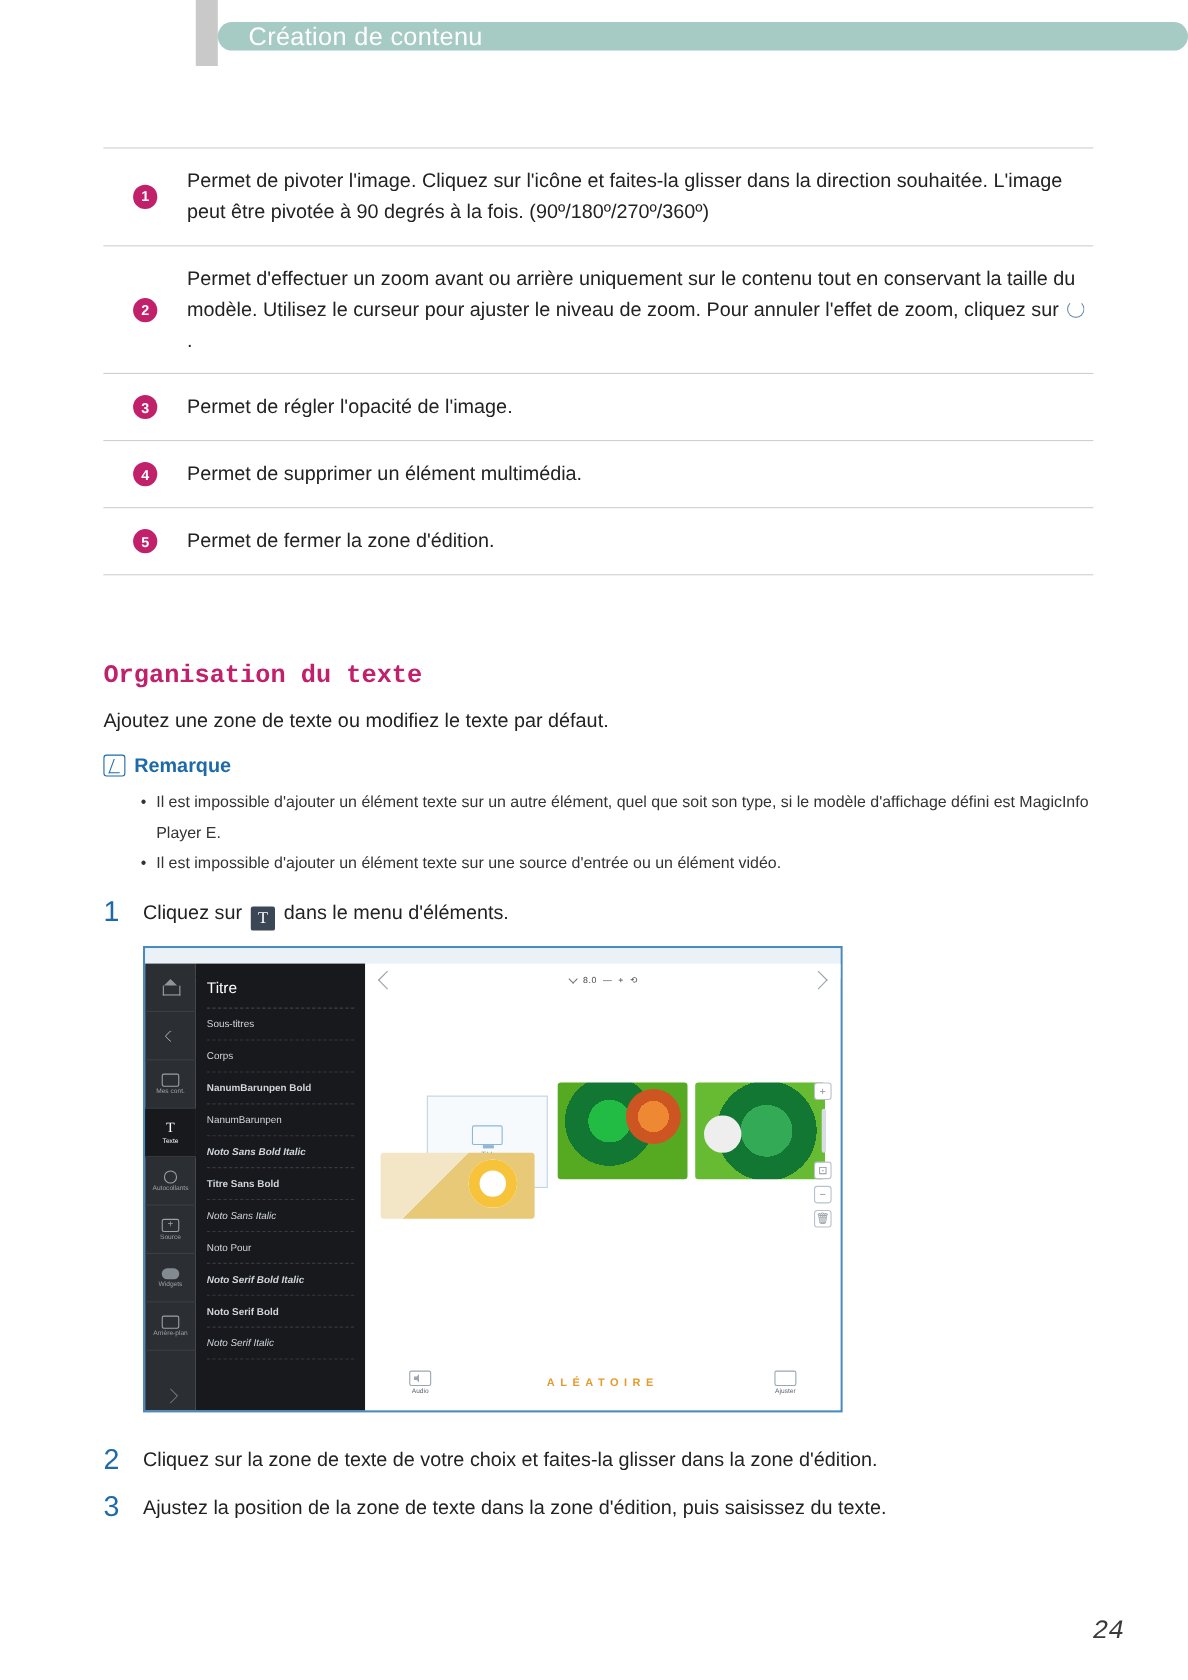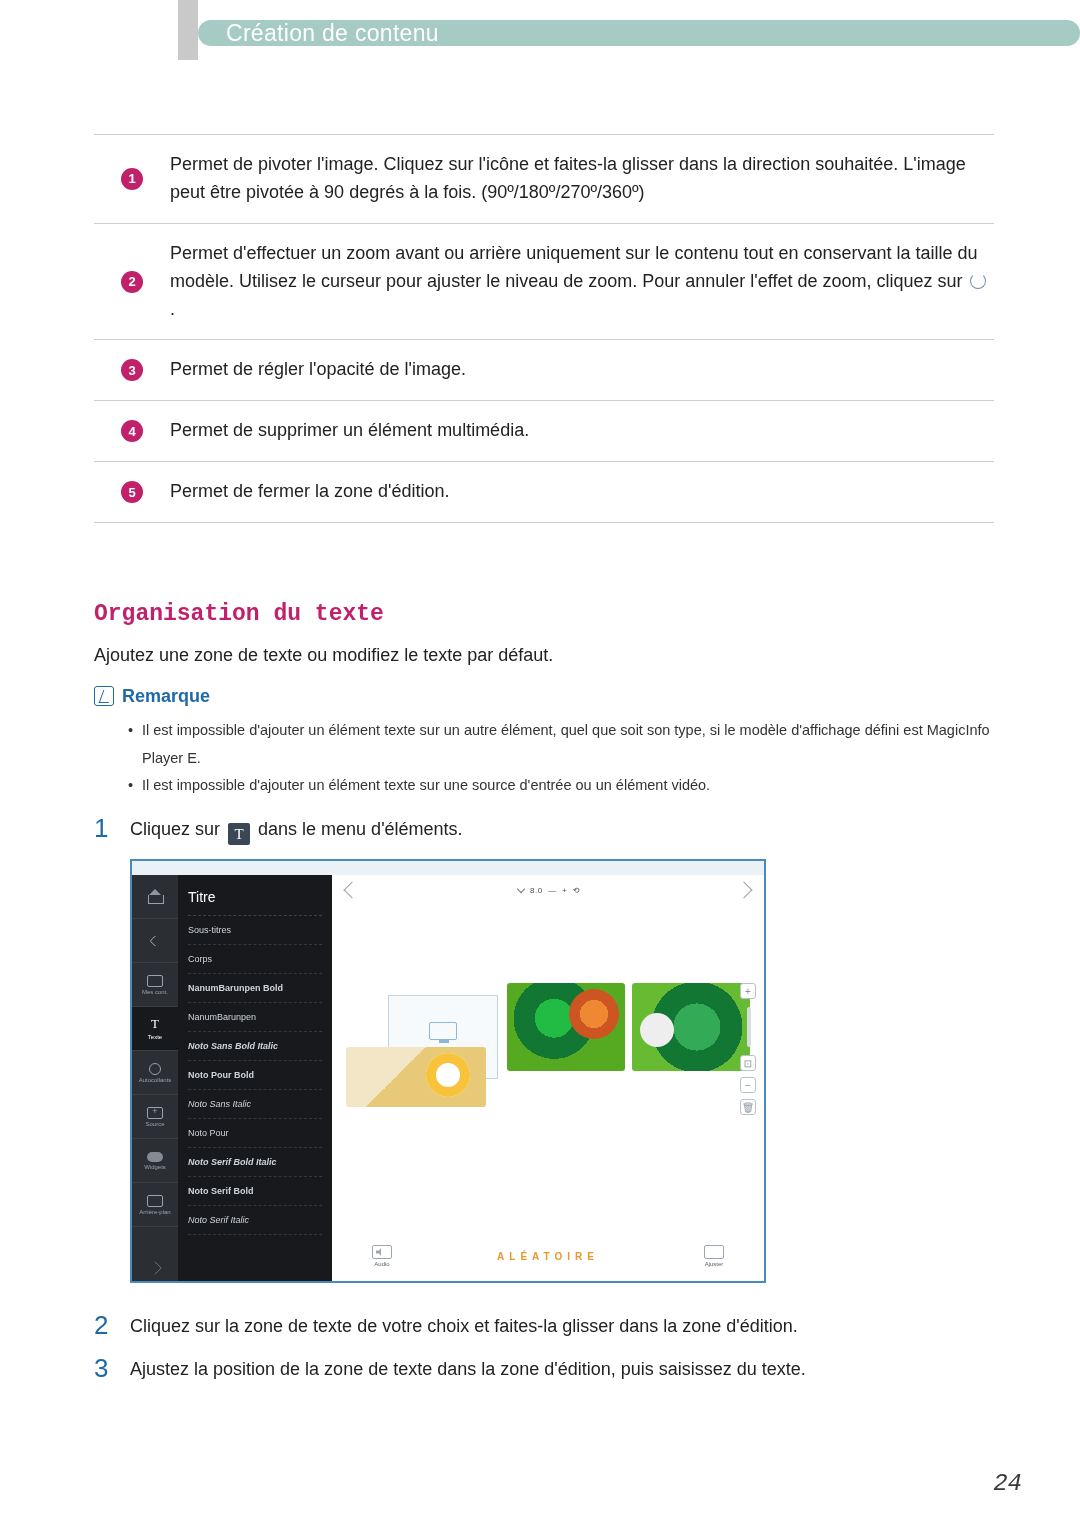--- a/index.html
+++ b/index.html
@@ -202,21 +202,21 @@
               </div>
           </div>
           <div class="fontpanel">
             <div class="fp-title">Titre</div>
             <div id="fontlist">
                 <div class="fp-item ">Sous-titres</div>
                 <div class="fp-item ">Corps</div>
                 <div class="fp-item b">NanumBarunpen Bold</div>
                 <div class="fp-item ">NanumBarunpen</div>
                 <div class="fp-item bi">Noto Sans Bold Italic</div>
-                <div class="fp-item b">Noto Pour Bold</div>
+                <div class="fp-item b">Titre Sans Bold</div>
                 <div class="fp-item i">Noto Sans Italic</div>
                 <div class="fp-item ">Noto Pour</div>
                 <div class="fp-item bi">Noto Serif Bold Italic</div>
                 <div class="fp-item b">Noto Serif Bold</div>
                 <div class="fp-item i">Noto Serif Italic</div>
               </div>
           </div>
           <div class="canvas">
             <div class="cv-top">
               <span class="chev2 l"></span>

